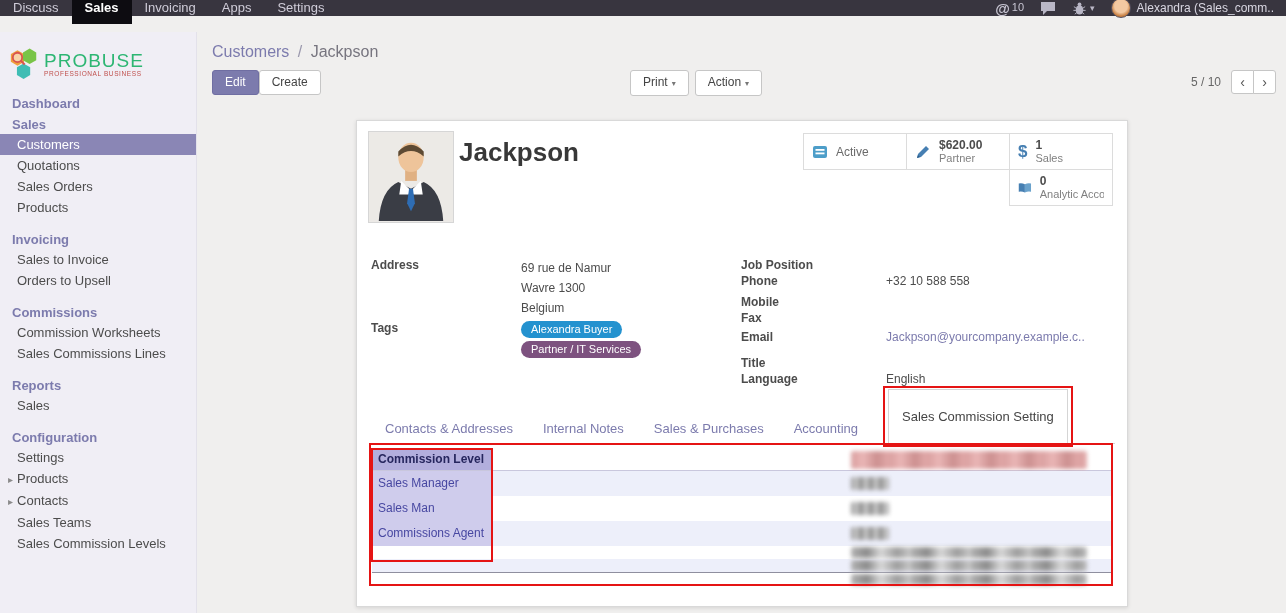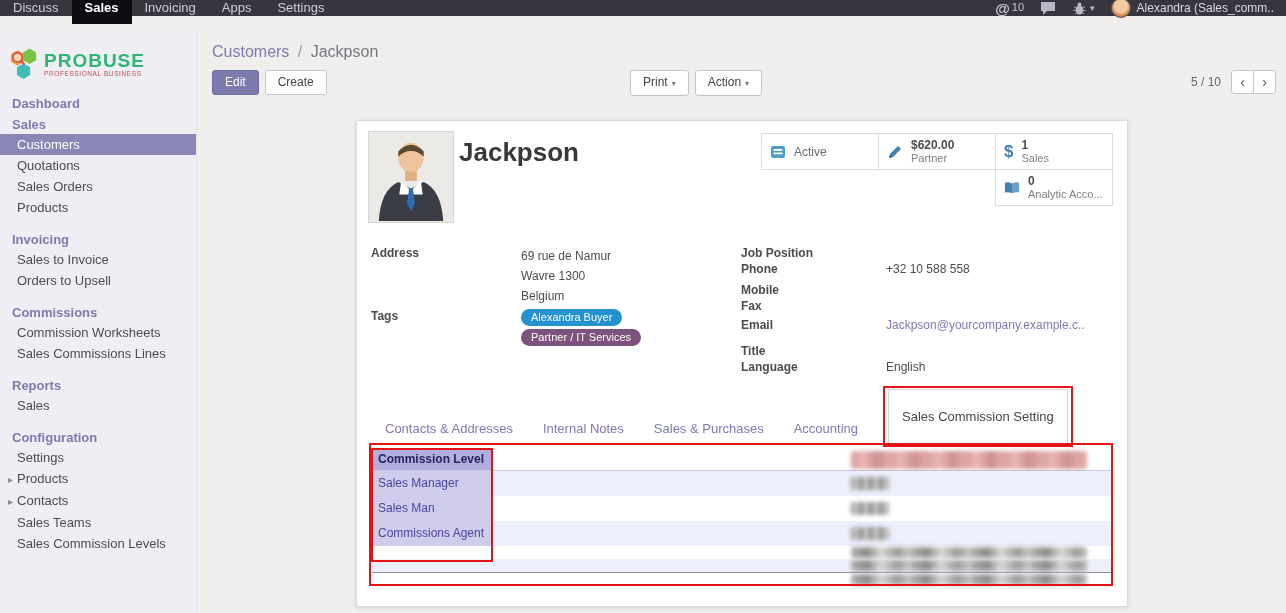--- a/index.html
+++ b/index.html
@@ -15,65 +15,65 @@
   .mention .at { font-weight:bold; font-size:15px; color:#c7c5d2; }
   .mention .cnt { font-size:11px; position:relative; top:1px; color:#c7c5d2; }
   .tb-icon { display:flex; align-items:center; gap:3px; }
   .caret { font-size:9px; color:#b9b7c6; }
   .tb-avatar { width:20px; height:20px; border-radius:50%; background:radial-gradient(circle at 50% 40%, #f3c9a2 0 45%, #c77f42 70%); border:1px solid #55505e; }
   .tb-user { display:flex; align-items:center; gap:6px; font-size:12px; color:#d9d7e2; white-space:nowrap; }
 
   
   .sidebar { position:absolute; left:0; top:32px; width:197px; bottom:0; background:#f0eef5; border-right:1px solid #e3e1ea; }
   .logo { display:flex; align-items:center; gap:6px; padding:16px 8px 10px 8px; }
-  .logo-title { font-size:19px; font-weight:bold; color:#2db673; letter-spacing:1px; line-height:18px; }
+  .logo-title { font-size:19px; font-weight:normal; color:#2db673; letter-spacing:1px; line-height:18px; }
   .logo-sub { font-size:6.5px; color:#c0504d; letter-spacing:.6px; }
   .nav-heading { color:#7c7bad; font-weight:bold; font-size:13px; padding:2px 12px; margin-top:12px; cursor:pointer; }
   .nav-heading.tight { margin-top:2px; }
   .nav-item { font-size:13px; color:#4c4c4c; padding:3px 12px 3px 17px; cursor:pointer; line-height:15px; }
   .nav-item.active { background:#8a86b5; color:#fff; }
   .nav-item .expand { color:#8b8b8b; font-size:10px; margin-right:4px; margin-left:-9px; }
 
   
   .main { position:absolute; left:197px; top:32px; right:0; bottom:0; background:#f0efee; }
   .breadcrumb { padding:11px 0 0 15px; font-size:16px; }
   .breadcrumb .parent { color:#7c7bad; cursor:pointer; }
   .breadcrumb .sep { color:#9a98ad; margin:0 4px; }
   .breadcrumb .current { color:#77757f; }
   .controls { position:relative; height:36px; margin-top:7px; }
   .btn { display:inline-block; font-size:12px; padding:4px 12px; border-radius:3px; border:1px solid #c6c6c6; background:#fff; color:#444; cursor:pointer; line-height:15px; }
   .btn-primary { background:#7c7bad; border-color:#6f6ea2; color:#fff; }
-  .left-btns { position:absolute; left:15px; top:2px; display:flex; gap:6px; }
+  .left-btns { position:absolute; left:15px; top:2px; display:flex; gap:0; }
   .center-btns { position:absolute; left:433px; top:2px; display:flex; gap:6px; }
   .btn .caret2 { font-size:8px; color:#777; margin-left:4px; }
   .pager { position:absolute; right:10px; top:2px; display:flex; align-items:center; gap:10px; }
   .pager-text { font-size:12px; color:#666; }
   .pager-box { display:flex; }
   .pbtn { width:23px; height:24px; border:1px solid #c6c6c6; background:#fff; display:flex; align-items:center; justify-content:center; color:#555; font-size:14px; cursor:pointer; }
   .pbtn.prev { border-radius:3px 0 0 3px; }
   .pbtn.next { border-radius:0 3px 3px 0; margin-left:-1px; }
 
   
   .sheet { position:absolute; left:159px; top:88px; width:772px; height:487px; background:#fff; border:1px solid #d9d9d9; box-shadow:0 1px 4px rgba(0,0,0,.12); }
   .avatar { position:absolute; left:11px; top:10px; width:86px; height:92px; border:1px solid #d6d6d6; background:#eceae7; }
   .rec-title { position:absolute; left:102px; top:16px; font-size:26px; font-weight:bold; color:#383838; }
 
   .stats { position:absolute; right:14px; top:12px; }
   .stats-row { display:flex; justify-content:flex-end; }
-  .stat { width:118px; height:37px; border:1px solid #dcdcdc; background:#fff; display:flex; align-items:center; padding:0 8px; gap:8px; margin-left:-1px; cursor:pointer; }
+  .stat { width:104px; height:37px; border:1px solid #dcdcdc; background:#fff; display:flex; align-items:center; padding:0 8px; gap:8px; margin-left:-1px; cursor:pointer; }
   .stats-row.second { margin-top:-1px; }
   .stat-txt { display:flex; flex-direction:column; overflow:hidden; }
   .stat-val { font-size:12px; font-weight:bold; color:#4c4c4c; line-height:14px; white-space:nowrap; }
   .stat-lbl { font-size:11px; color:#808080; line-height:13px; white-space:nowrap; }
   .stat-single { font-size:12px; color:#6a6a6a; }
   .dollar-ic { font-size:17px; font-weight:bold; color:#467fb2; }
 
   
   .fields { position:absolute; left:14px; top:125px; width:744px; font-size:12px; }
-  .fgroup { position:absolute; top:0; }
+  .fgroup { position:absolute; top:12px; }
   .fg-left { left:0; width:362px; }
   .fg-right { left:370px; width:374px; }
   .frow { display:flex; }
   .flabel { font-weight:bold; color:#4c4c4c; flex:0 0 150px; }
   .fg-right .flabel { flex:0 0 145px; }
   .fval { color:#4c4c4c; }
   .link { color:#7c7bad; cursor:pointer; text-decoration:none; }
   .addr-line { line-height:20px; }
   .mb3{margin-bottom:3px;} .mb10{margin-bottom:10px;}
   .rrow { height:16px; margin-bottom:0; }

